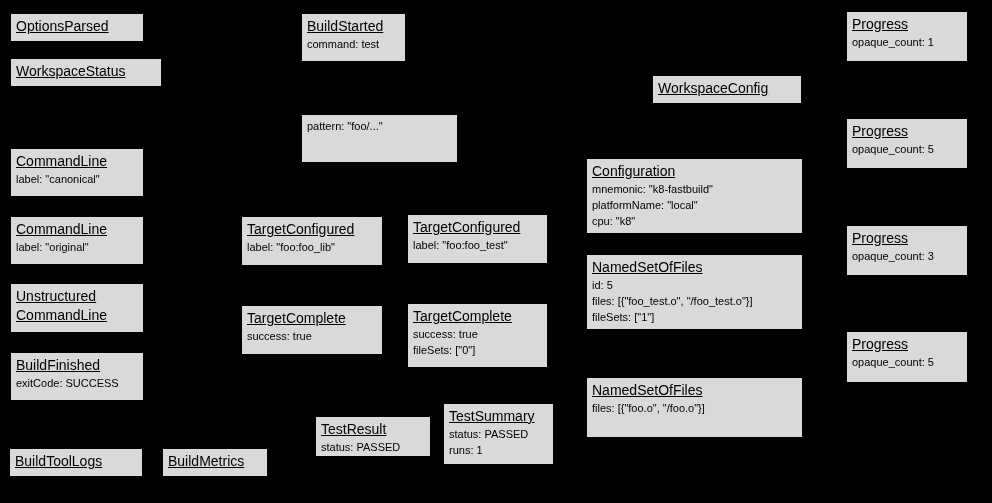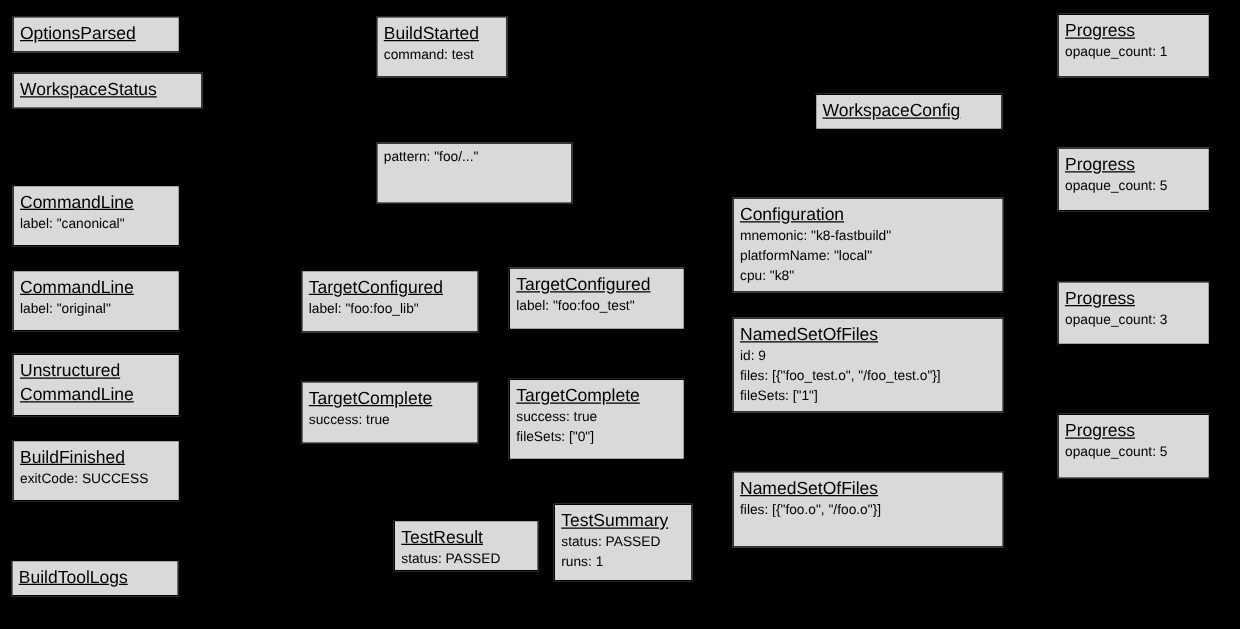--- a/index.html
+++ b/index.html
@@ -64,20 +64,23 @@
 
   <div class="box" style="left:9px;top:448px;width:134px;height:29px">
     <div class="title">BuildToolLogs</div>
   </div>
 
   <div class="box" style="left:10px;top:352px;width:134px;height:49px">
     <div class="title">BuildFinished</div>
     <div class="line">exitCode: SUCCESS</div>
   </div>
 
+  <div class="box" style="left:162px;top:448px;width:106px;height:29px">
+    <div class="title">BuildMetrics</div>
+  </div>
 
   <div class="box" style="left:301px;top:13px;width:105px;height:49px">
     <div class="title">BuildStarted</div>
     <div class="line">command: test</div>
   </div>
 
   <div class="box" style="left:301px;top:114px;width:157px;height:49px">
     <div class="line">pattern: "foo/..."</div>
   </div>
 
@@ -119,21 +122,21 @@
 
   <div class="box" style="left:586px;top:158px;width:217px;height:76px">
     <div class="title">Configuration</div>
     <div class="line">mnemonic: "k8-fastbuild"</div>
     <div class="line">platformName: "local"</div>
     <div class="line">cpu: "k8"</div>
   </div>
 
   <div class="box" style="left:586px;top:254px;width:217px;height:76px">
     <div class="title">NamedSetOfFiles</div>
-    <div class="line">id: 9</div>
+    <div class="line">id: 5</div>
     <div class="line">files: [{"foo_test.o", "/foo_test.o"}]</div>
     <div class="line">fileSets: ["1"]</div>
   </div>
 
   <div class="box" style="left:586px;top:377px;width:217px;height:61px">
     <div class="title">NamedSetOfFiles</div>
     <div class="line">files: [{"foo.o", "/foo.o"}]</div>
   </div>
 
   <div class="box" style="left:846px;top:11px;width:122px;height:51px">

